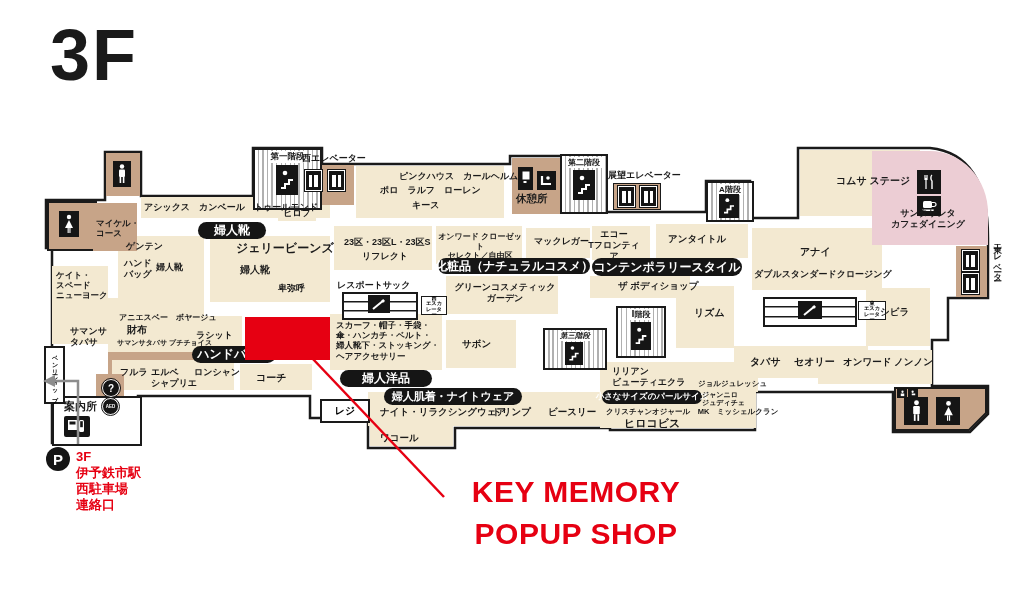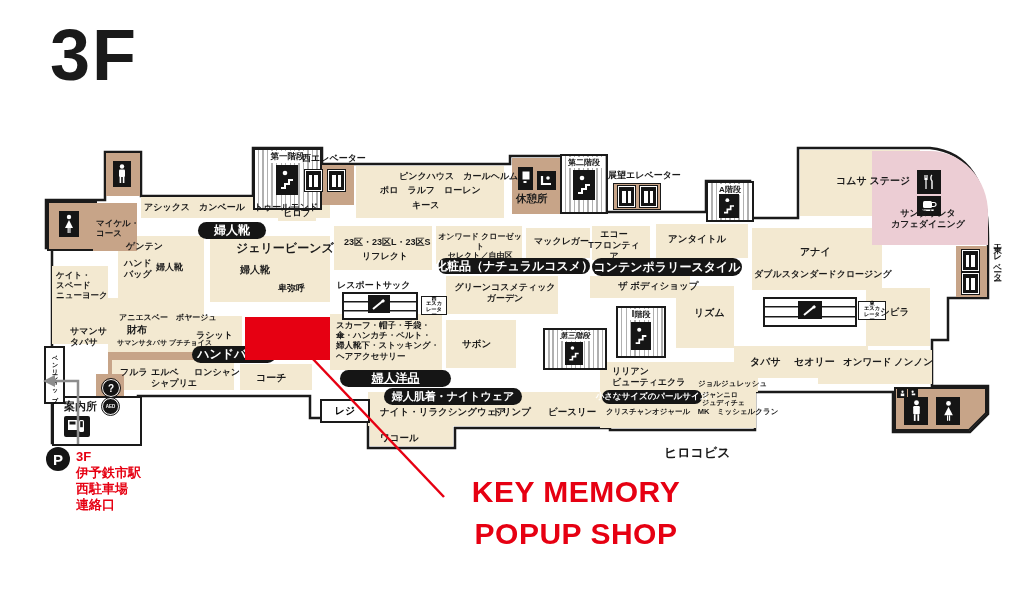--- a/index.html
+++ b/index.html
@@ -264,21 +264,21 @@
     <span style="font-size:10px;font-weight:bold;">レジ</span>
   </div>
   <div class="abs" style="left:44px;top:346px;width:17px;height:54px;border:2px solid #1a1a1a;background:#fff;z-index:2;display:flex;align-items:center;justify-content:center;">
     <span class="vert" style="font-size:6px;font-weight:bold;letter-spacing:0;">ベンリーショップ</span>
   </div>
 
   <div class="abs" style="left:245px;top:317px;width:85px;height:43px;background:#e60012;z-index:4;"></div>
 
   <div class="badge" style="left:198px;top:222px;width:68px;height:17px;font-size:12px;">婦人靴</div>
   <div class="badge" style="left:192px;top:346px;width:84px;height:17px;font-size:12px;">ハンドバッグ</div>
-  <div class="badge" style="left:340px;top:370px;width:111px;height:17px;font-size:12px;text-decoration:underline;">婦人洋品</div>
+  <div class="badge" style="left:340px;top:370px;width:92px;height:17px;font-size:12px;">婦人洋品</div>
   <div class="badge" style="left:384px;top:388px;width:138px;height:17px;font-size:11px;">婦人肌着・ナイトウェア</div>
   <div class="badge" style="left:438px;top:258px;width:152px;height:16px;font-size:12px;">化粧品（ナチュラルコスメ）</div>
   <div class="badge" style="left:592px;top:258px;width:150px;height:18px;font-size:12px;">コンテンポラリースタイル</div>
   <div class="badge" style="left:602px;top:390px;width:100px;height:14px;font-size:8.5px;">小さなサイズのパールサイズ</div>
 
   <div class="lbl" style="left:96px;top:218px;font-size:8.5px;">マイケル・
 コース</div>
   <div class="lbl" style="left:144px;top:202px;font-size:9px;">アシックス　カンベール　トゥールモンド</div>
   <div class="lbl ctr" style="left:280px;top:208px;width:34px;font-size:9px;">ヒロフ</div>
   <div class="lbl" style="left:126px;top:241px;font-size:9px;">ゲンテン</div>
@@ -339,21 +339,21 @@
   <div class="lbl" style="left:750px;top:356px;font-size:10px;">タバサ</div>
   <div class="lbl" style="left:794px;top:356px;font-size:10px;">セオリー</div>
   <div class="lbl" style="left:843px;top:356px;font-size:9.5px;">オンワード ノンノン</div>
   <div class="lbl" style="left:880px;top:306px;font-size:9.5px;">シビラ</div>
   <div class="lbl" style="left:612px;top:366px;font-size:9px;">リリアン
 ビューティエクラ</div>
   <div class="lbl" style="left:698px;top:379px;font-size:7.5px;">ジョルジュレッシュ</div>
   <div class="lbl" style="left:702px;top:391px;font-size:7px;">ジャンニロ
 ジュディチェ</div>
   <div class="lbl" style="left:606px;top:407px;font-size:7.5px;">クリスチャンオジャール　MK　ミッシェルクラン</div>
-  <div class="lbl" style="left:664px;top:417px;font-size:13px;margin-top:28px;">ヒロコビス</div>
+  <div class="lbl" style="left:624px;top:417px;font-size:11px;">ヒロコビス</div>
 
   <div class="lbl" style="left:380px;top:406px;font-size:9.5px;">ナイト・リラクシングウェア</div>
   <div class="lbl" style="left:492px;top:406px;font-size:9.5px;">トリンプ</div>
   <div class="lbl" style="left:548px;top:406px;font-size:9.5px;">ビースリー</div>
   <div class="lbl" style="left:380px;top:432px;font-size:9.5px;">ワコール</div>
 
   <div class="circle-icon" style="left:46px;top:447px;width:24px;height:24px;font-size:15px;border:none;outline:none;z-index:4;">P</div>
   <div class="lbl red" style="left:76px;top:449px;font-size:13px;">3F</div>
   <div class="lbl red" style="left:76px;top:465px;font-size:13px;">伊予鉄市駅</div>
   <div class="lbl red" style="left:76px;top:481px;font-size:13px;">西駐車場</div>

